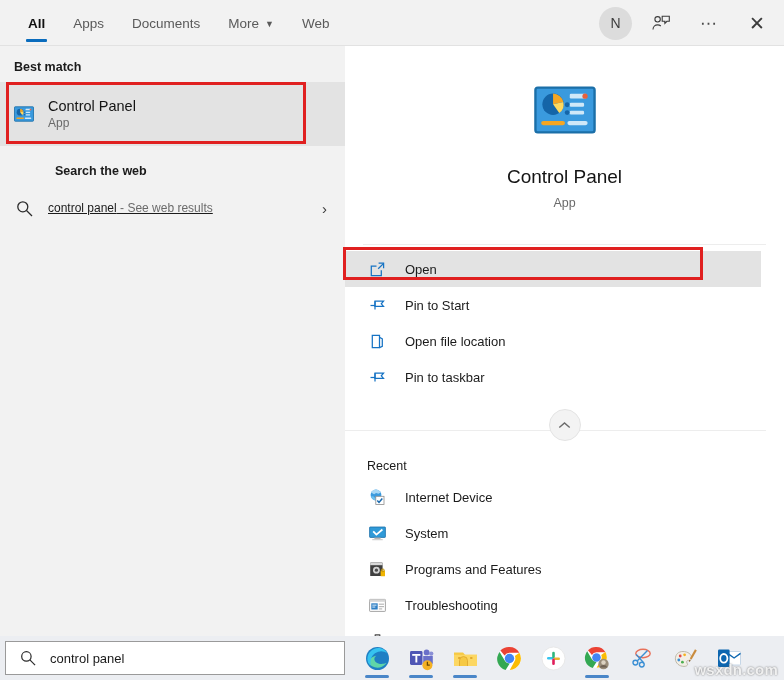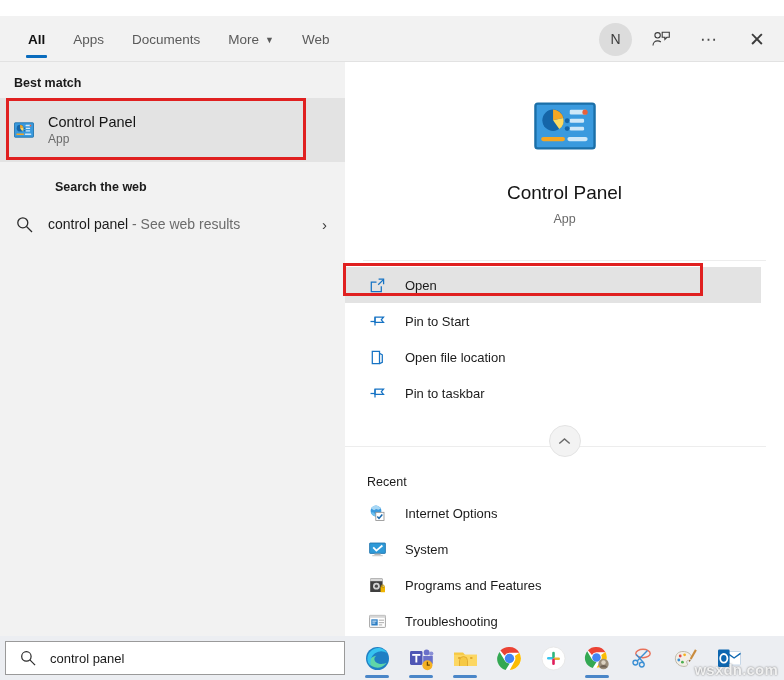--- a/index.html
+++ b/index.html
@@ -5,21 +5,21 @@
   * { box-sizing: border-box; margin: 0; padding: 0; }
   html, body {
     width: 784px; height: 680px;
     font-family: "Liberation Sans", sans-serif;
     background: #ffffff;
     overflow: hidden;
   }
   #root { position: relative; width: 784px; height: 680px; }
 
   
-  .flyout { position: absolute; left: 0; top: 16px; width: 637px; height: 636px; background: #a16207; }
+  .flyout { position: absolute; left: 0; top: 0; width: 637px; height: 636px; background: #a16207; }
 
   
   .header {
     position: absolute; left: 0; top: 0; width: 784px; height: 46px;
     background: #f2f2f2;
     display: flex; align-items: center;
   }
   .tabs { display: flex; align-items: flex-end; height: 46px; padding-left: 14px; gap: 0; }
   .tab {
     position: relative; height: 46px; display: flex; align-items: center;
@@ -74,21 +74,21 @@
   .result-sub { font-size: 12px; color: #6a6a6a; }
 
   .redbox {
     position: absolute; border: 3px solid #e02020; pointer-events: none;
   }
 
   .web-row {
     display: flex; align-items: center; height: 44px; padding-left: 14px;
     gap: 14px; width: 345px;
   }
-  .web-text { font-size: 14px; color: #1b1b1b; flex: 1; }
+  .web-text { font-size: 12px; color: #1b1b1b; flex: 1; text-decoration: underline; }
   .web-text .muted { color: #6b6b6b; }
   .chevron-r { font-size: 15px; color: #3b3b3b; margin-right: 18px; }
 
   
   .right {
     position: absolute; left: 345px; top: 46px; width: 439px; height: 590px;
     background: #ffffff;
   }
   .preview-head {
     height: 198px; display: flex; flex-direction: column;
@@ -331,21 +331,21 @@
       <div class="recent-row">
         <div class="icon-slot">
           <svg width="19" height="19" viewBox="0 0 19 19">
             <circle cx="8" cy="7" r="5.4" fill="#3a9ade"></circle>
             <path d="M3.1 4.6a5.4 5.4 0 0 1 9.6-.2l-2.2 1.3-2.4-.8-2 1.4z" fill="#a7d7f5"></path>
             <path d="M2.8 8.6a5.4 5.4 0 0 0 6.4 3.7l-.5-2.1-2.2-.6-1.2-1.3z" fill="#6ec0ef"></path>
             <rect x="7.8" y="8.3" width="8.2" height="8.2" fill="#ffffff" stroke="#8d8d8d" stroke-width="0.8"></rect>
             <path d="M9.3 12.5l1.7 1.9 3.3-4" fill="none" stroke="#1868ad" stroke-width="1.5"></path>
           </svg>
         </div>
-        <div class="recent-label-txt">Internet Options</div>
+        <div class="recent-label-txt">Internet Device</div>
       </div>
 
       <div class="recent-row">
         <div class="icon-slot">
           <svg width="19" height="19" viewBox="0 0 19 19">
             <rect x="1.6" y="3" width="15.8" height="10.4" rx="0.6" fill="#2f9ad8" stroke="#1b6fa8" stroke-width="0.8"></rect>
             <path d="M5.2 7.4l3.2 3.2 6-5.1" fill="none" stroke="#ffffff" stroke-width="1.8"></path>
             <rect x="6.4" y="13.6" width="6.2" height="1.5" fill="#b6b6b6"></rect>
             <rect x="4.2" y="15.1" width="10.6" height="1.2" rx="0.4" fill="#cfcfcf"></rect>
           </svg>

